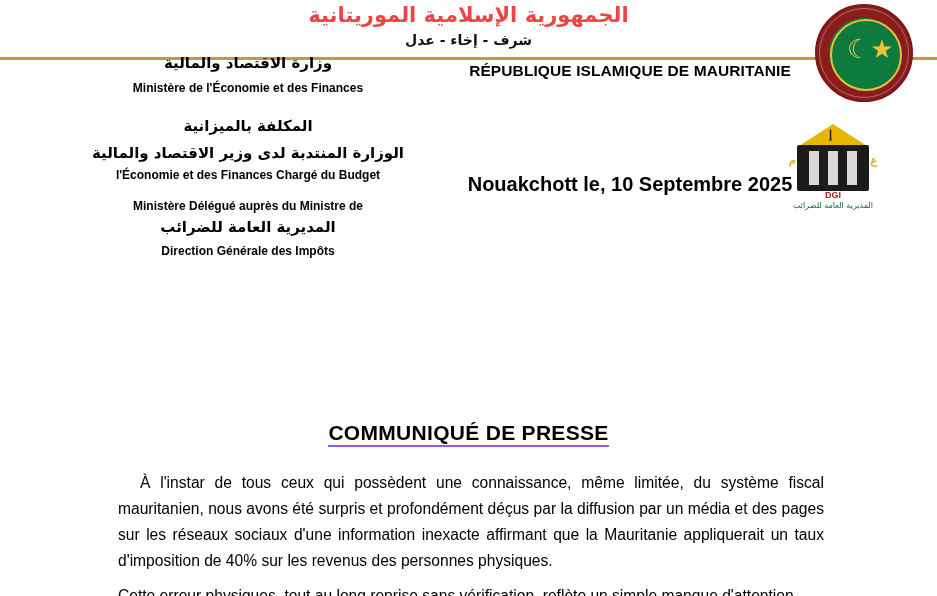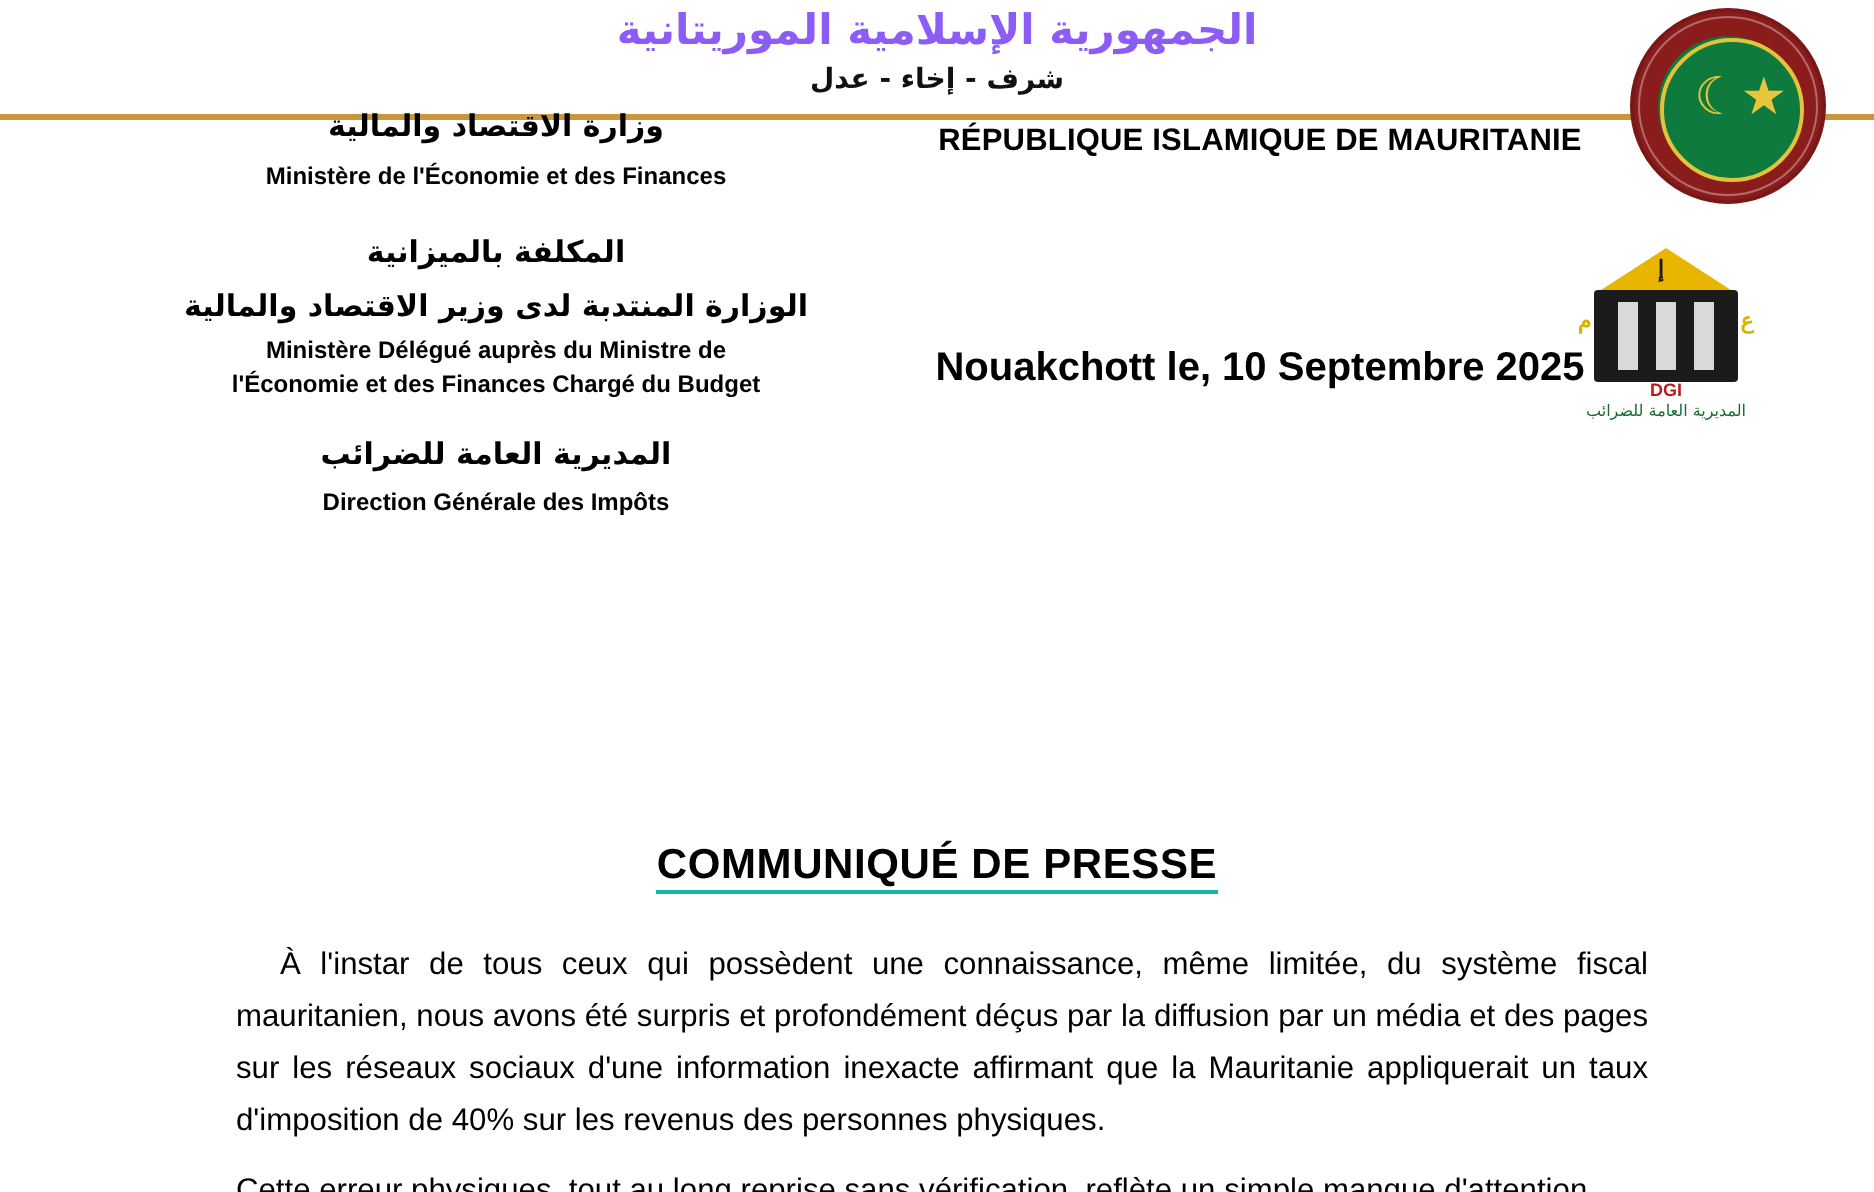--- a/index.html
+++ b/index.html
@@ -30,21 +30,21 @@
     left: 0;
     width: 937px;
     text-align: center;
   }
   .national-heading .ar-main {
     font-family: "DejaVu Sans", sans-serif;
     font-size: 21px;
     font-weight: bold;
     direction: rtl;
     line-height: 1.25;
-    color: #8b5cf6;
+    color: #ef4444;
     letter-spacing: 0px;
   }
   .national-heading .ar-sub {
     font-family: "DejaVu Sans", sans-serif;
     font-size: 14px;
     font-weight: bold;
     direction: rtl;
     margin-top: 4px;
     color: #111;
   }
@@ -221,21 +221,21 @@
     position: absolute;
     top: 421px;
     left: 0;
     width: 937px;
     text-align: center;
     font-size: 21px;
     font-weight: bold;
     letter-spacing: 0.3px;
   }
   .doc-title span {
-    border-bottom: 2px solid #14b8a6;
+    border-bottom: 2px solid #8b5cf6;
     padding-bottom: 1px;
   }
 
   
   .body-text {
     position: absolute;
     top: 470px;
     left: 118px;
     width: 706px;
     font-size: 15.6px;
@@ -279,22 +279,22 @@
     <div class="dgi-text">DGI</div>
     <div class="ar-text">المديرية العامة للضرائب</div>
   </div>
 
   <div class="ministry-block">
     <div class="ar">وزارة الاقتصاد والمالية</div>
     <div class="fr tight">Ministère de l'Économie et des Finances</div>
 
     <div class="ar">المكلفة بالميزانية</div>
     <div class="ar small-gap">الوزارة المنتدبة لدى وزير الاقتصاد والمالية</div>
+    <div class="fr">l'Économie et des Finances Chargé du Budget</div>
     <div class="fr" style="margin-bottom:0">Ministère Délégué auprès du Ministre de</div>
-    <div class="fr">l'Économie et des Finances Chargé du Budget</div>
 
     <div class="ar">المديرية العامة للضرائب</div>
     <div class="fr">Direction Générale des Impôts</div>
   </div>
 
   <div class="republic-block">
     <div class="title">RÉPUBLIQUE ISLAMIQUE DE MAURITANIE</div>
   </div>
 
   <div class="date-line">Nouakchott le, 10 Septembre 2025</div>

